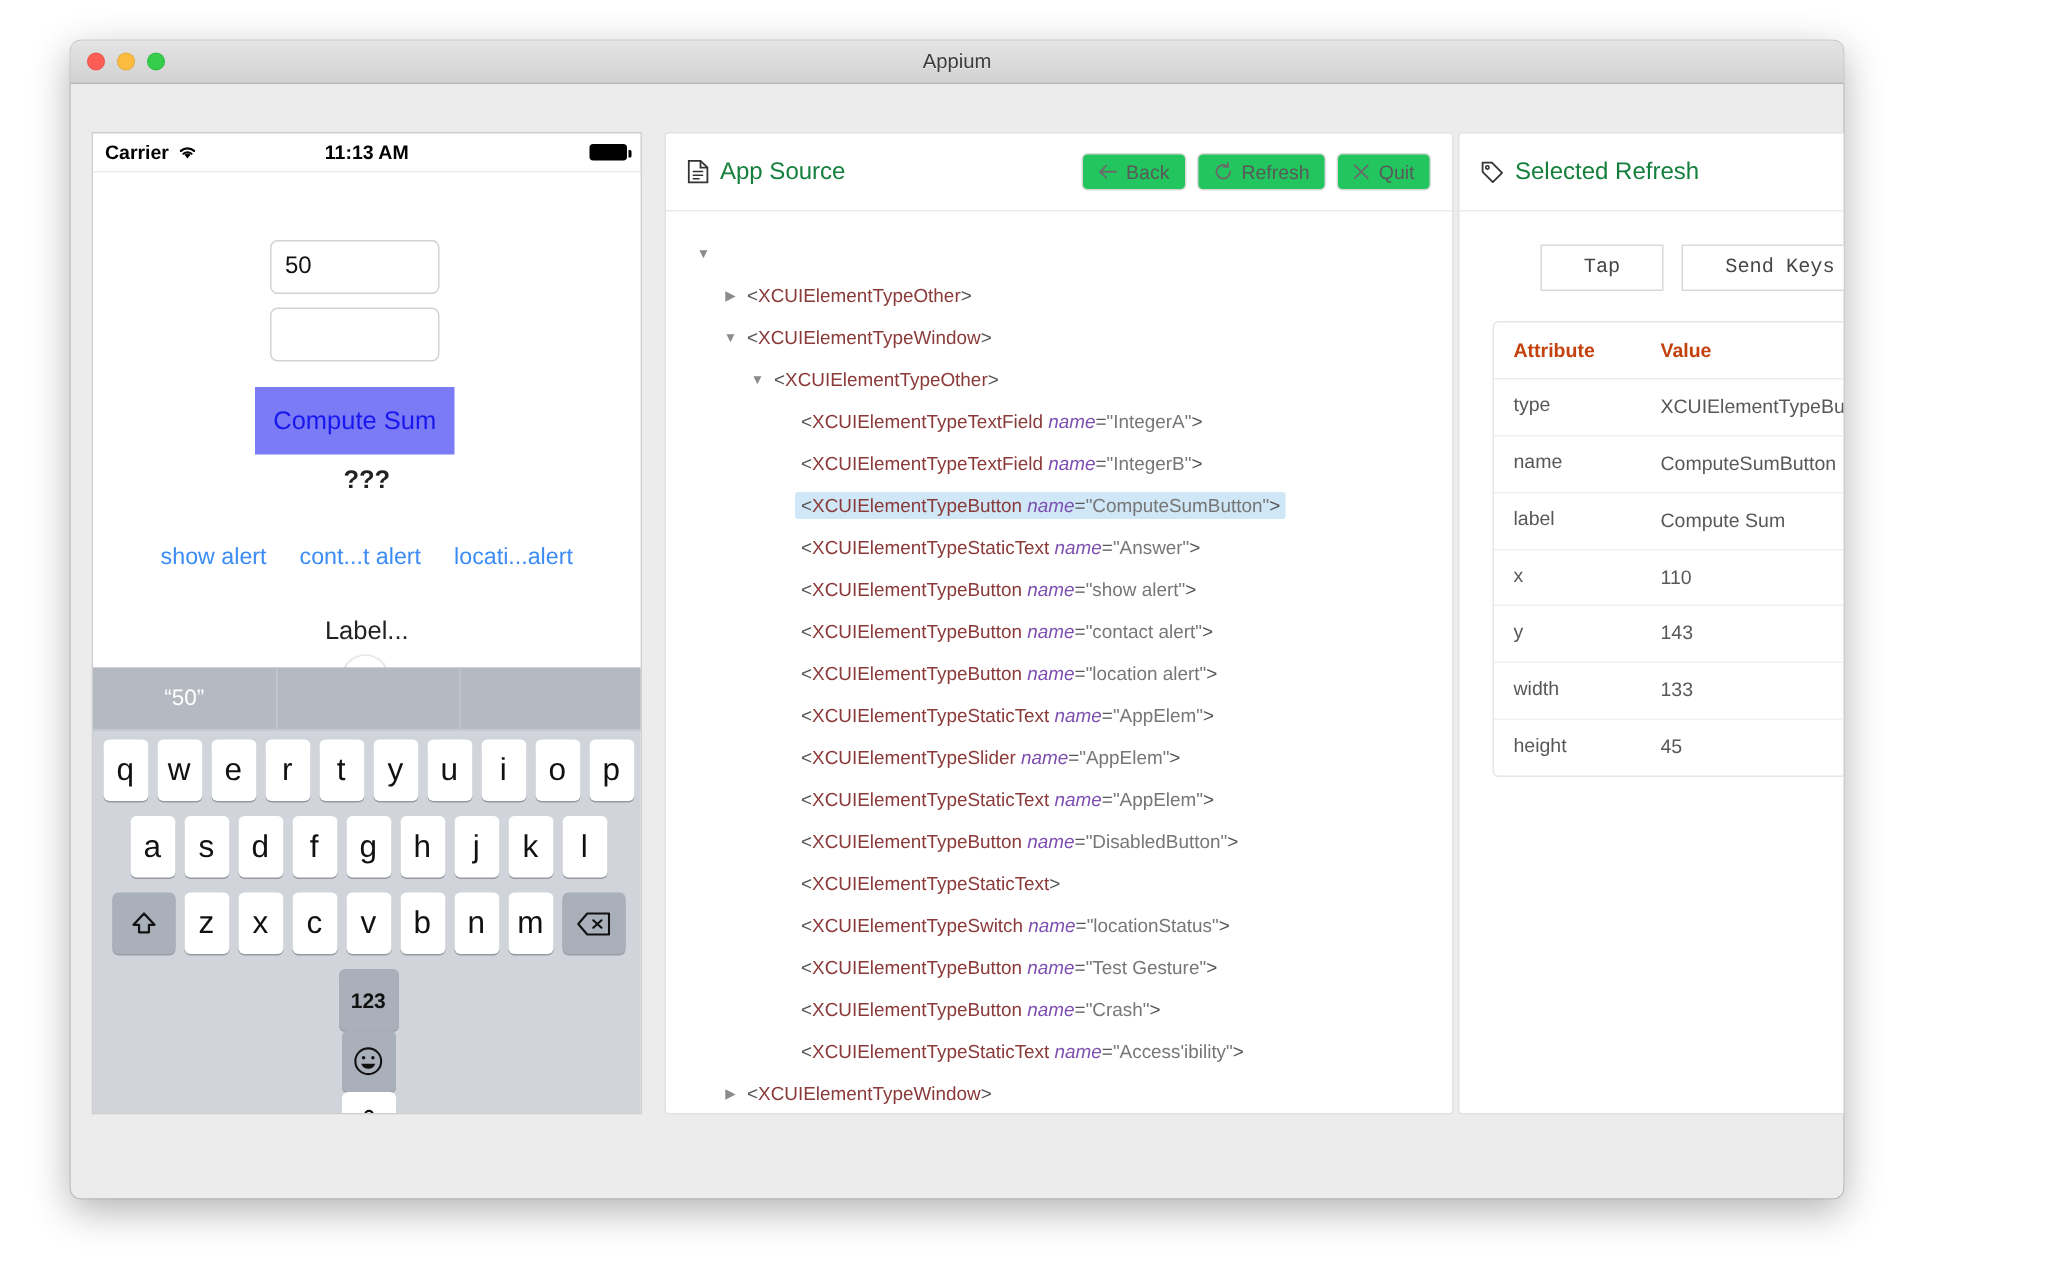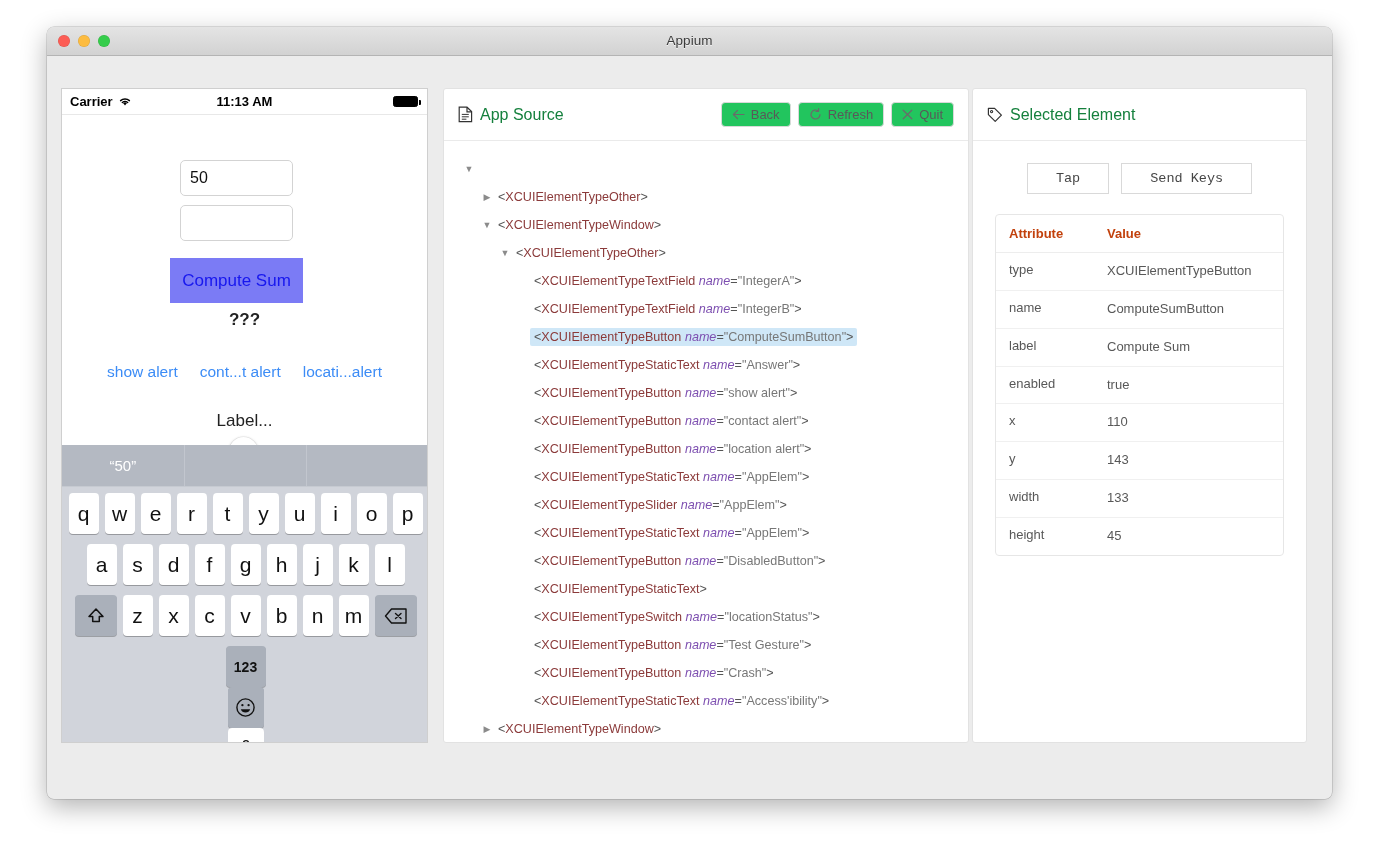--- a/index.html
+++ b/index.html
@@ -7,21 +7,21 @@
     width: 1379px; height: 858px;
     background: #ffffff;
     font-family: "Liberation Sans", sans-serif;
     overflow: hidden;
   }
 
   
   #mac-window {
     position: absolute;
     left: 47px; top: 27px;
-    width: 1285px; height: 772px;
+    width: 1182px; height: 772px;
     background: #ececec;
     border-radius: 7px;
     box-shadow: 0 8px 26px rgba(0,0,0,0.30), 0 0 0 0.5px rgba(0,0,0,0.22);
     overflow: hidden;
   }
   #titlebar {
     position: relative;
     height: 29px;
     background: linear-gradient(#e4e4e4, #d2d2d2);
     border-bottom: 1px solid #b4b4b4;
@@ -447,21 +447,21 @@
         </div>
     </div>
 
     <div id="sel-panel">
       <div class="panel-head">
         <div class="panel-title">
           <svg width="16" height="16" viewBox="0 0 16 16">
             <path d="M1.4 1.4 L7.6 1.4 L14.4 8.2 L8.2 14.4 L1.4 7.6 Z" fill="none" stroke="#333" stroke-width="1.2" stroke-linejoin="round"></path>
             <circle cx="4.6" cy="4.6" r="1.1" fill="none" stroke="#333" stroke-width="1.1"></circle>
           </svg>
-          <span>Selected Element</span>
+          <span>Selected Refresh</span>
         </div>
       </div>
       <div id="sel-actions">
         <button class="abtn">Tap</button>
         <button class="abtn">Send Keys</button>
       </div>
       <div id="attr-table">
         <table>
           <thead>
             <tr>
@@ -476,24 +476,20 @@
               </tr>
               <tr>
                 <td>name</td>
                 <td class="wrapval">ComputeSumButton</td>
               </tr>
               <tr>
                 <td>label</td>
                 <td class="wrapval">Compute Sum</td>
               </tr>
               <tr>
-                <td>enabled</td>
-                <td class="wrapval">true</td>
-              </tr>
-              <tr>
                 <td>x</td>
                 <td class="wrapval">110</td>
               </tr>
               <tr>
                 <td>y</td>
                 <td class="wrapval">143</td>
               </tr>
               <tr>
                 <td>width</td>
                 <td class="wrapval">133</td>

